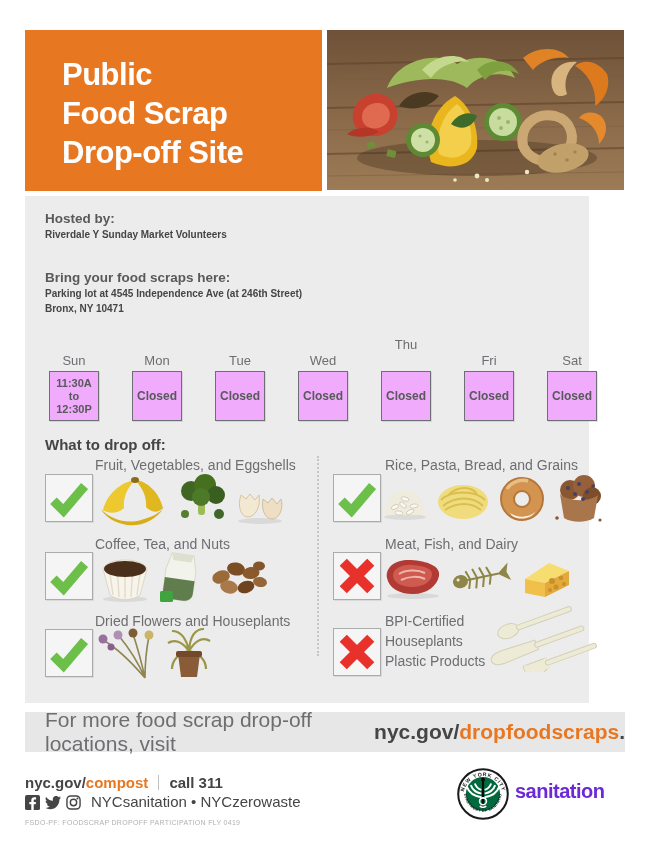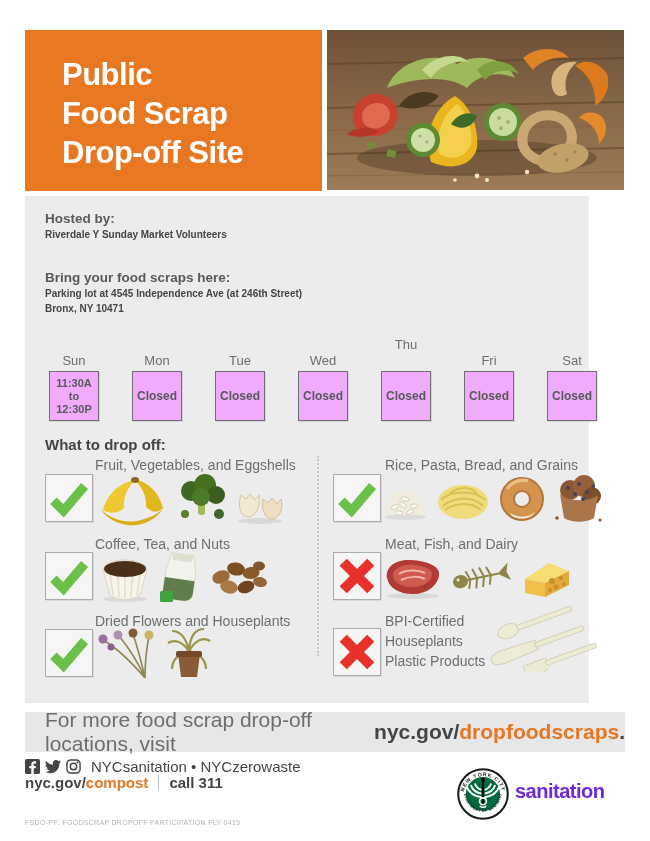--- a/index.html
+++ b/index.html
@@ -32,21 +32,21 @@
   #notes .ntxt{font-size:13.5px;color:#454547;}
   
   #band2{left:25px;top:712px;width:600px;height:40px;background:#E7E7E7;display:flex;align-items:center;padding-left:20px;box-sizing:border-box;}
   #band2 span{font-size:21px;color:#6D6E71;}
   #band2 .dk{color:#454547;font-weight:bold;}
   #band2 .or{color:#E87722;font-weight:bold;}
   
   #foot-line1{left:25px;top:774px;display:flex;align-items:center;font-size:15px;font-weight:bold;color:#454547;}
   #foot-line1 .or{color:#E87722;}
   .vdiv{display:inline-block;width:1px;height:15px;background:#C0C1C3;margin:0 10px;}
-  #foot-line2{left:25px;top:758px;display:flex;align-items:center;gap:5px;}
+  #foot-line2{left:25px;top:793px;display:flex;align-items:flex-end;gap:5px;}
   #foot-line2 .handles{font-size:15px;color:#454547;margin-left:5px;}
   #fineprint{left:25px;top:819px;font-size:7px;color:#AFB1B4;letter-spacing:0.3px;}
   #dsny-logo{left:457px;top:768px;}
   #sanitation-word{left:515px;top:780px;font-size:20px;font-weight:bold;color:#6d28d9;letter-spacing:-0.5px;}
 </style>
 </head>
 <body>
 
 <div id="page">
 

